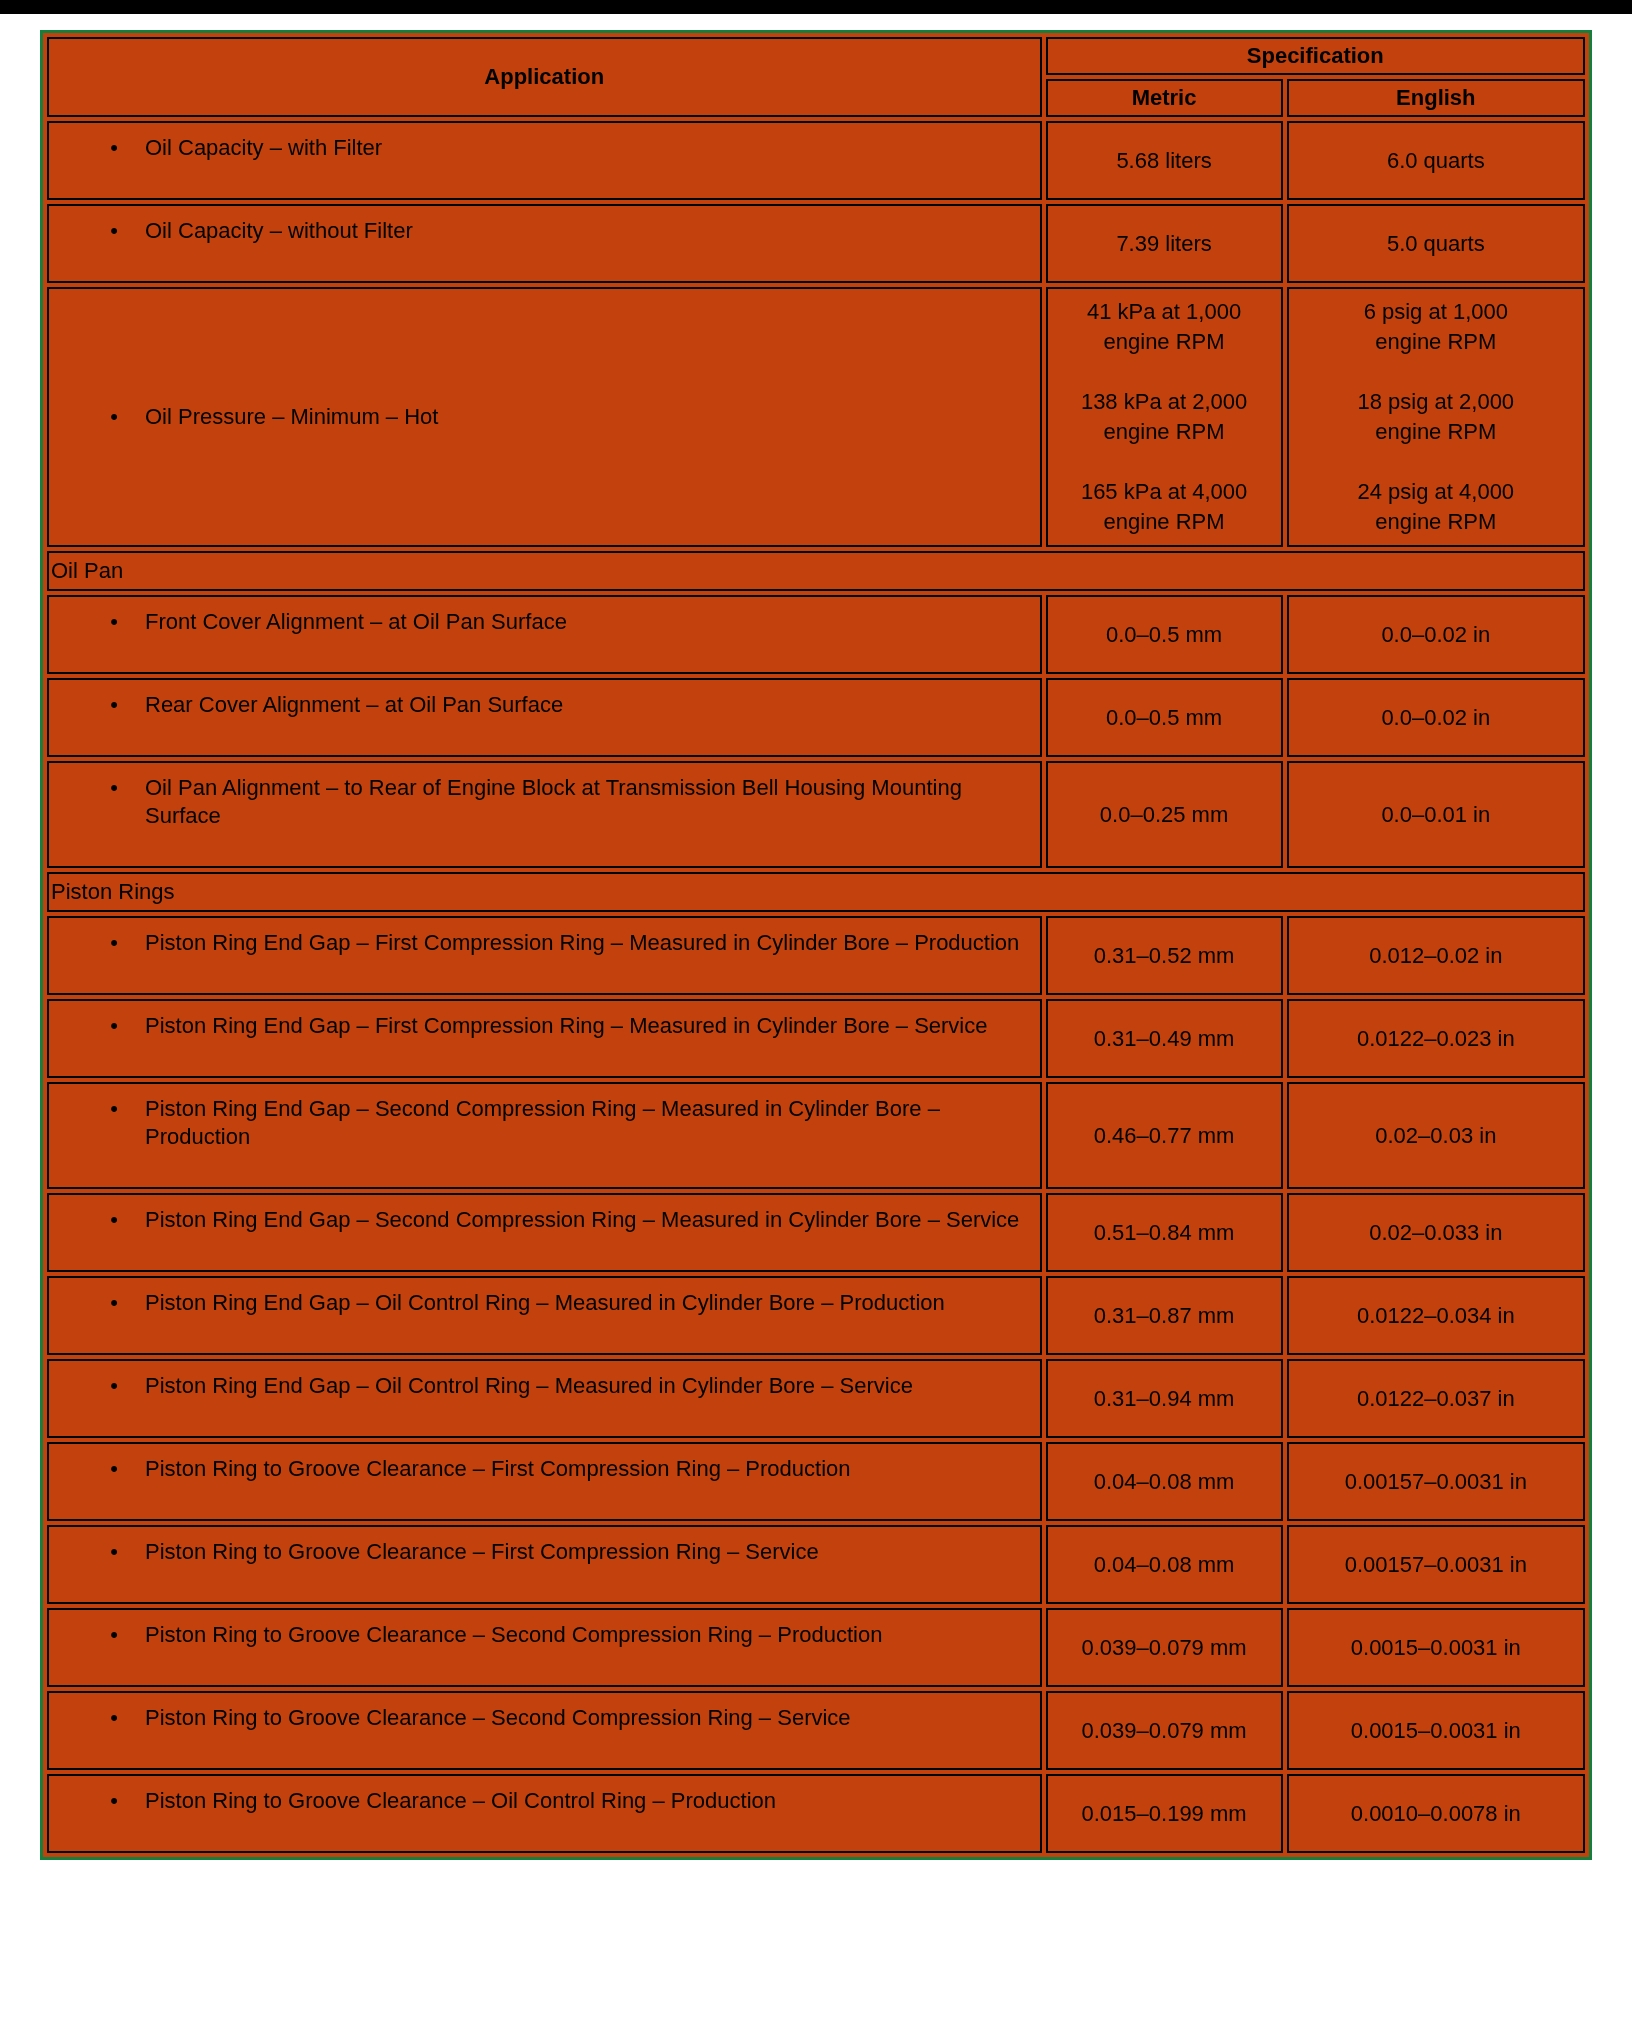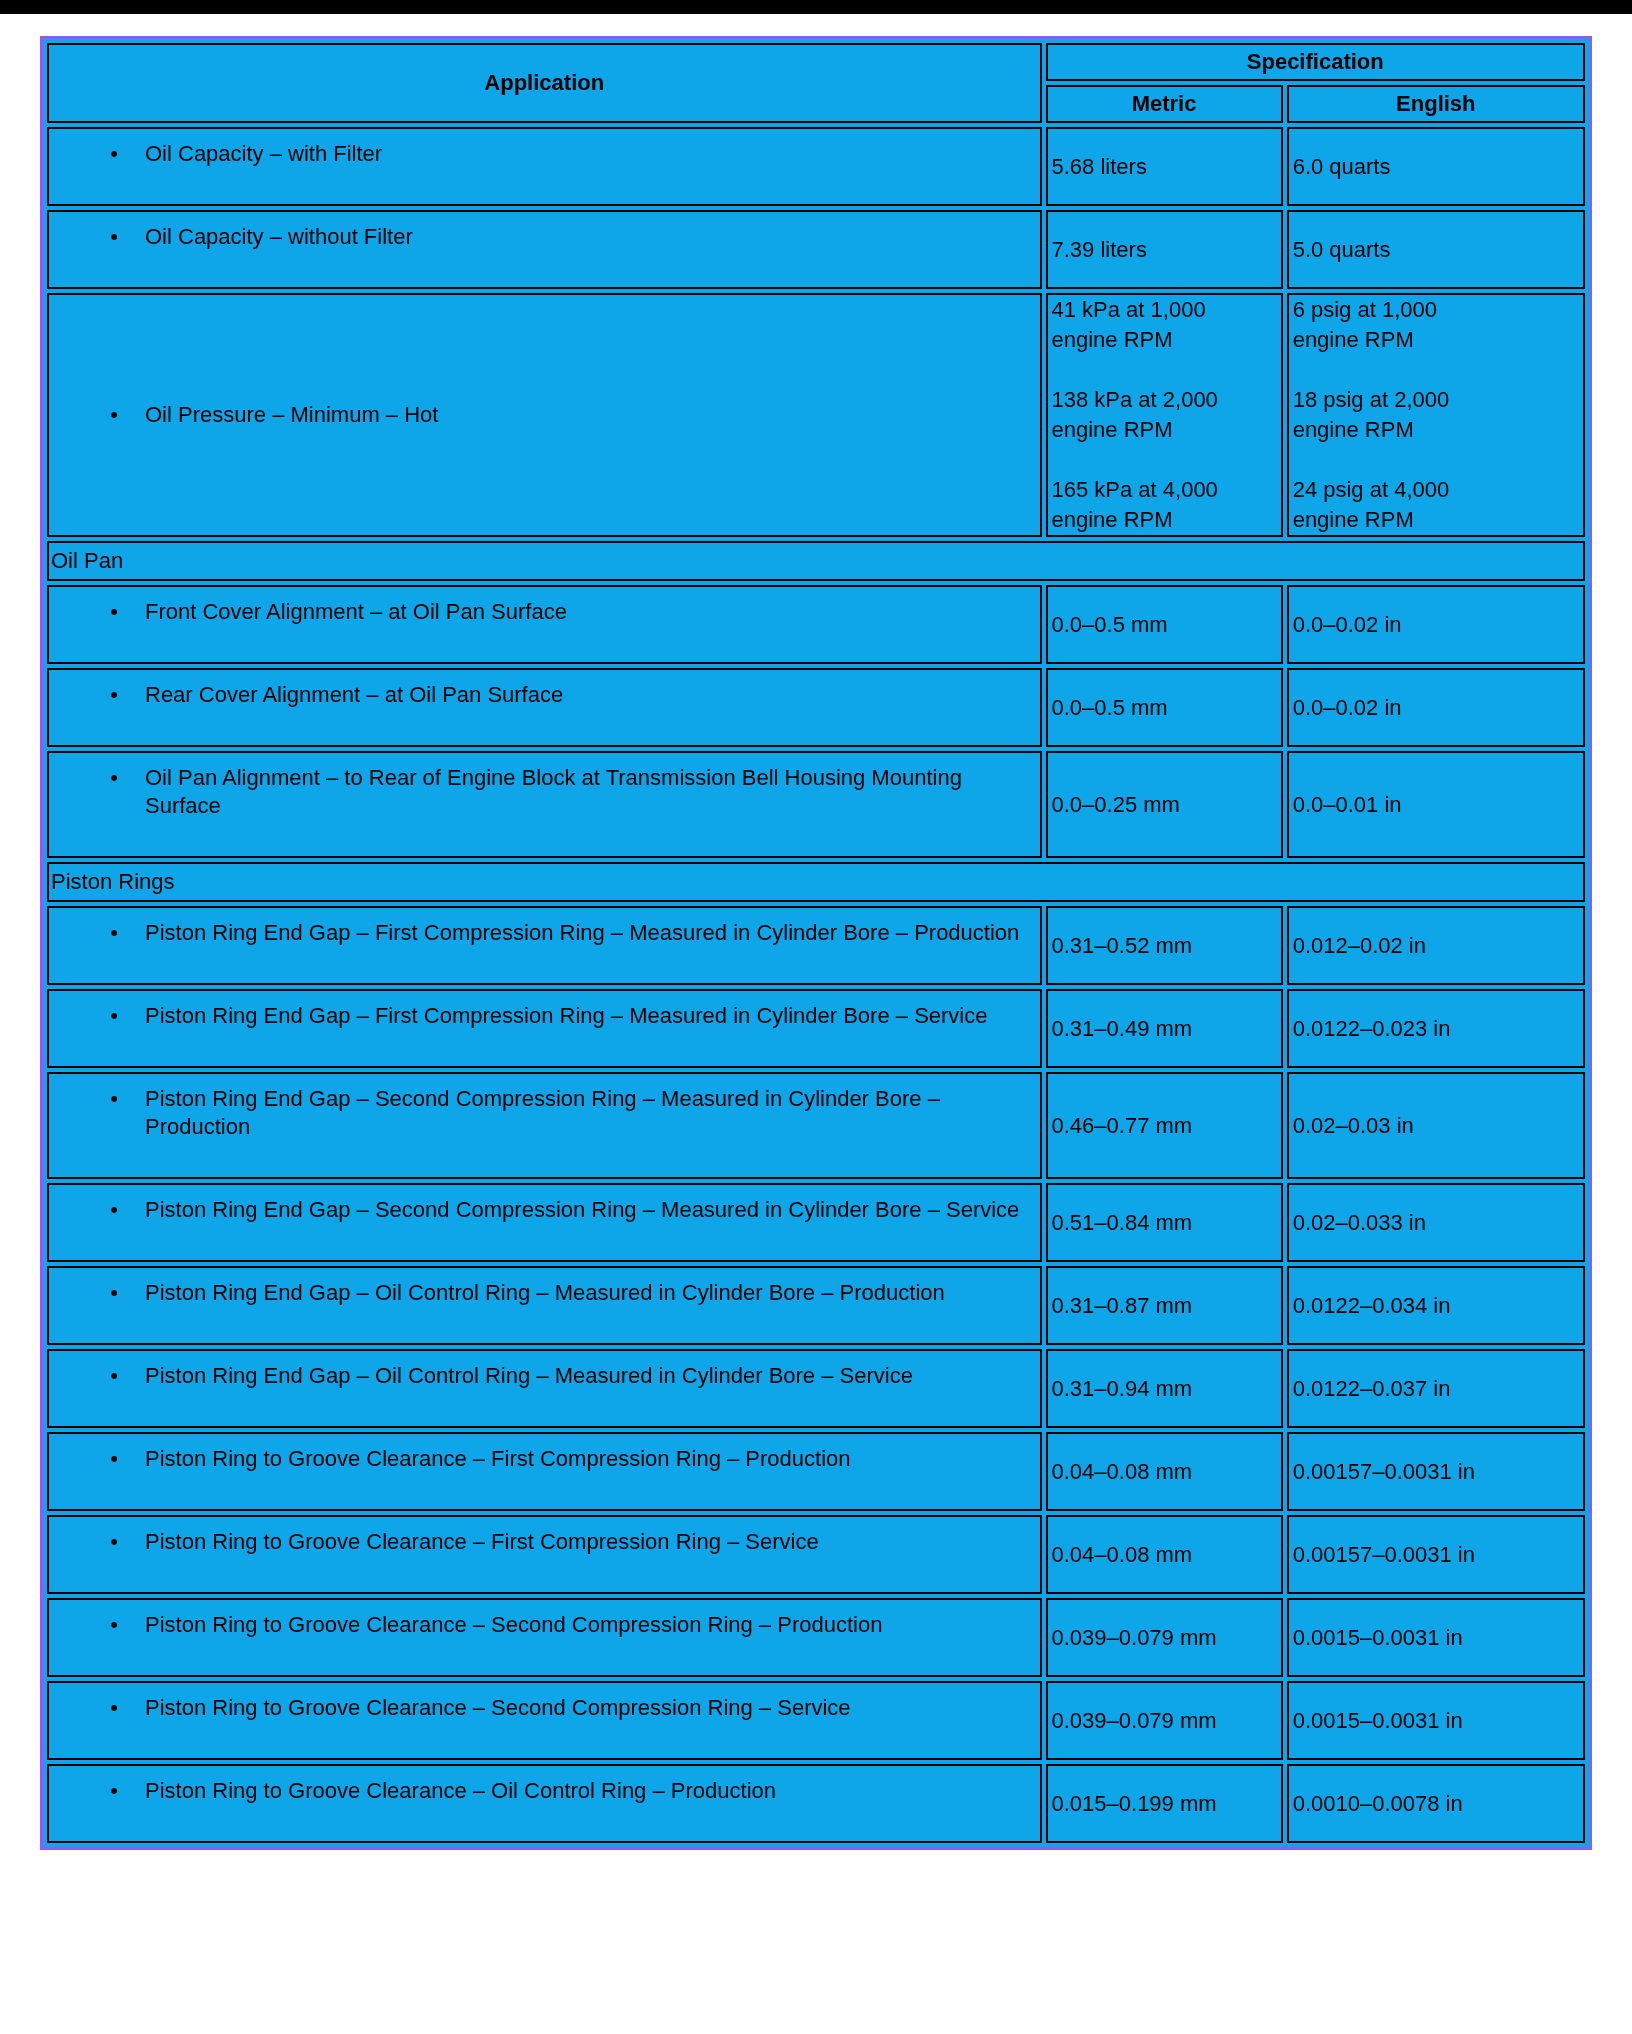--- a/index.html
+++ b/index.html
@@ -13,27 +13,27 @@
     width: 1632px;
     min-height: 2034px;
     position: relative;
   }
   .top-bar {
     width: 100%;
     height: 14px;
     background: #000000;
   }
   .doc-table {
-    margin: 22px 40px 24px 40px;
+    margin: 16px 40px 24px 40px;
     width: 1552px;
-    border: 3px solid #8b5cf6;
+    border: 3px solid #15803d;
     border-collapse: separate;
     border-spacing: 4px;
     table-layout: fixed;
-    background: #0ea5e9;
+    background: #c2410c;
   }
   th, td {
     border: 2px solid #000000;
     font-size: 22px;
   }
   th {
     font-weight: bold;
     text-align: center;
     vertical-align: middle;
     padding: 4px 4px;
@@ -56,25 +56,25 @@
     flex: 0 0 62px;
     text-align: center;
     line-height: 28px;
     font-size: 22px;
   }
   .app-text {
     flex: 1 1 auto;
     line-height: 28px;
   }
   .spec-cell {
-    text-align: left;
+    text-align: center;
     vertical-align: middle;
     white-space: pre-line;
     line-height: 30px;
-    padding: 0 4px;
+    padding: 8px 4px;
   }
   .section-cell {
     text-align: left;
     vertical-align: middle;
     padding: 5px 2px;
     line-height: 26px;
   }
 </style>
 </head>
 <body>

